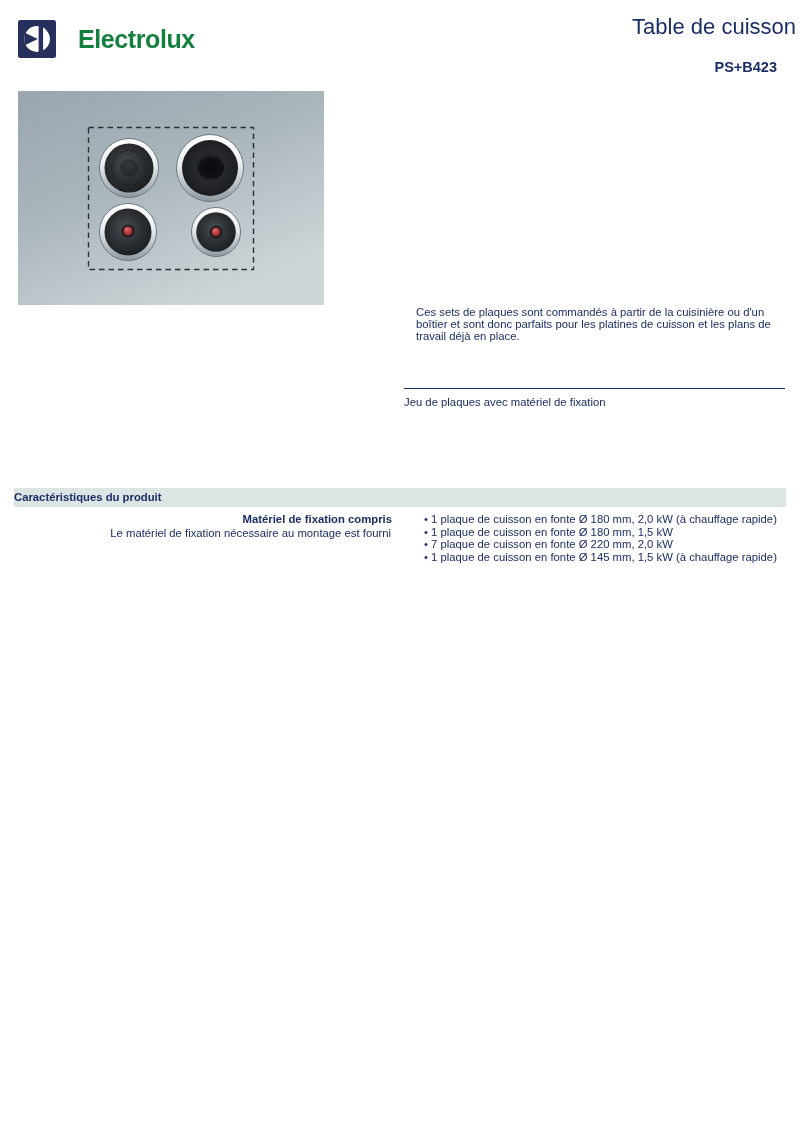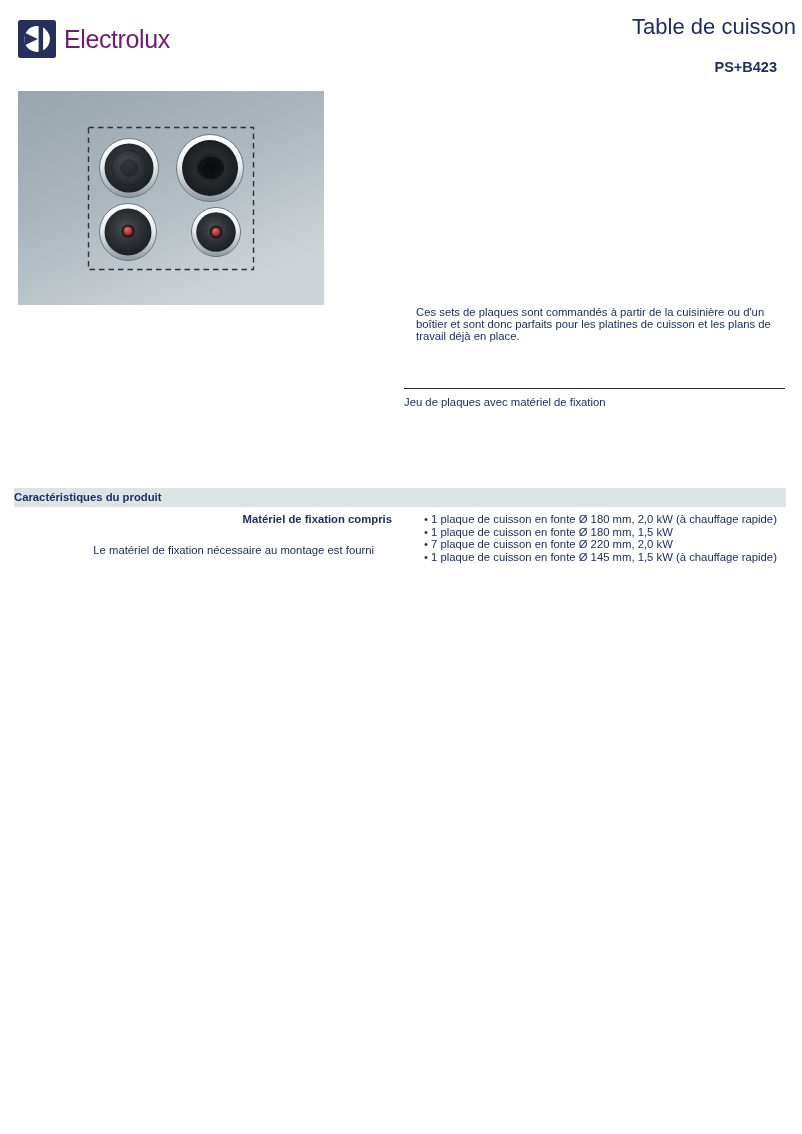--- a/index.html
+++ b/index.html
@@ -8,23 +8,23 @@
     width:802px; height:1134px;
     background:#ffffff;
     font-family:"Liberation Sans", sans-serif;
     color:#1c2e66;
     overflow:hidden;
   }
 
   
   .logo { position:absolute; left:18px; top:20px; display:flex; align-items:center; }
   .logo-word {
-    margin-left:8px;
-    font-size:25px; font-weight:normal; letter-spacing:-0.4px;
-    color:#701a75;
+    margin-left:22px;
+    font-size:25px; font-weight:bold; letter-spacing:-0.4px;
+    color:#15803d;
   }
   .doc-title {
     position:absolute; top:14px; right:6px;
     font-size:22px; white-space:nowrap;
   }
   .doc-model {
     position:absolute; top:59px; right:25px;
     font-size:14.5px; font-weight:bold; white-space:nowrap;text-align:center;
   }
 
@@ -46,21 +46,21 @@
     position:absolute; left:14px; top:488px; width:772px; height:19px;
     background:#dde4e4;
   }
   .section-bar-label {
     font-size:11.3px; font-weight:bold; line-height:19px;
   }
 
   
   .feat-left { position:absolute; left:22px; top:513px; width:370px;text-align:right; }
   .feat-left-heading { margin:0; font-size:11.3px; font-weight:bold; line-height:12.5px; }
-  .feat-left-body { margin:18px; font-size:11.3px; line-height:12.5px; }
+  .feat-left-body { margin:1px; font-size:11.3px; line-height:12.5px; }
 
   .feat-bullets {
     position:absolute; left:424px; top:513px; width:386px;
     margin:0; padding:0; list-style:none;
     font-size:11.3px; line-height:12.7px;
   }
   .feat-bullets li::before { content:"\2022\00a0"; }
 </style>
 </head>
 <body>

